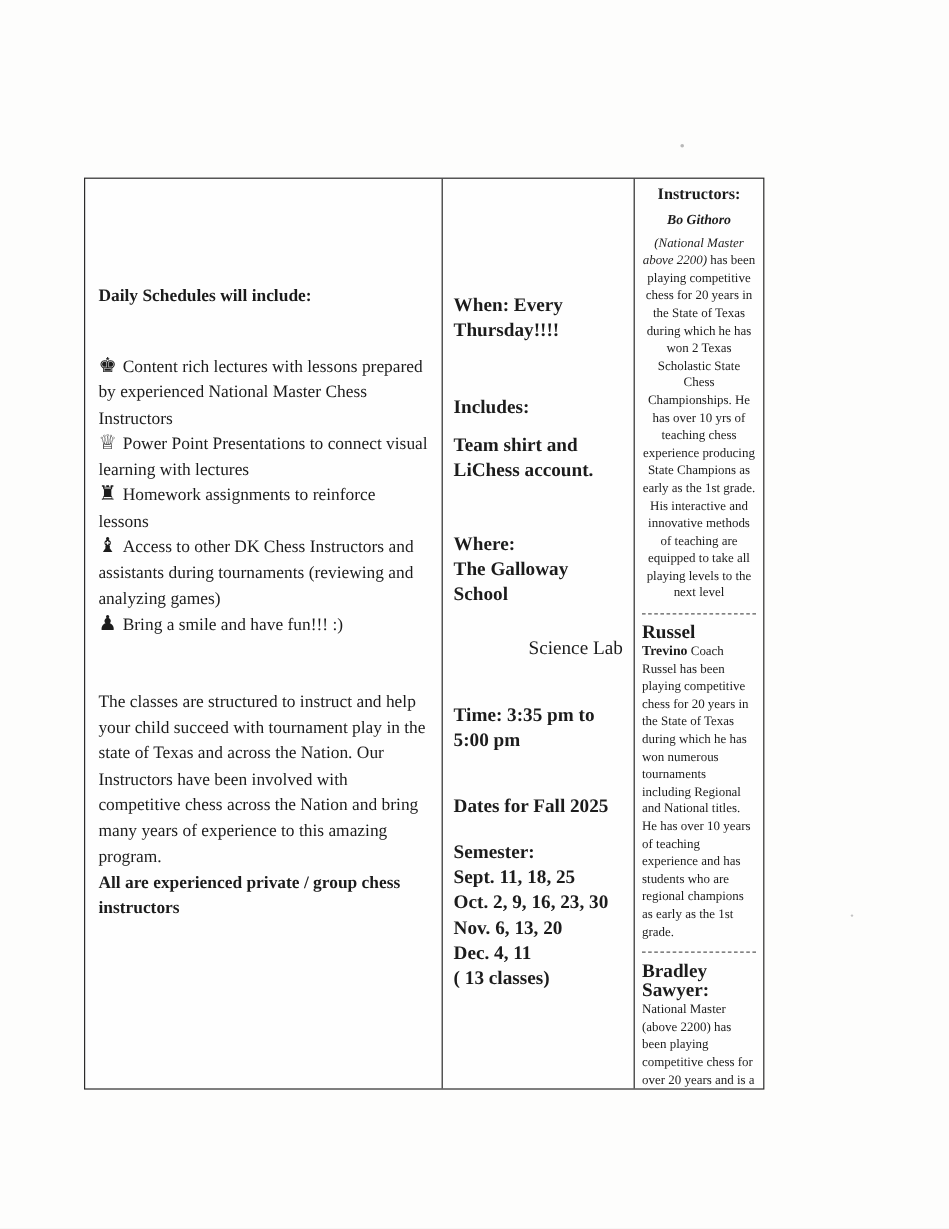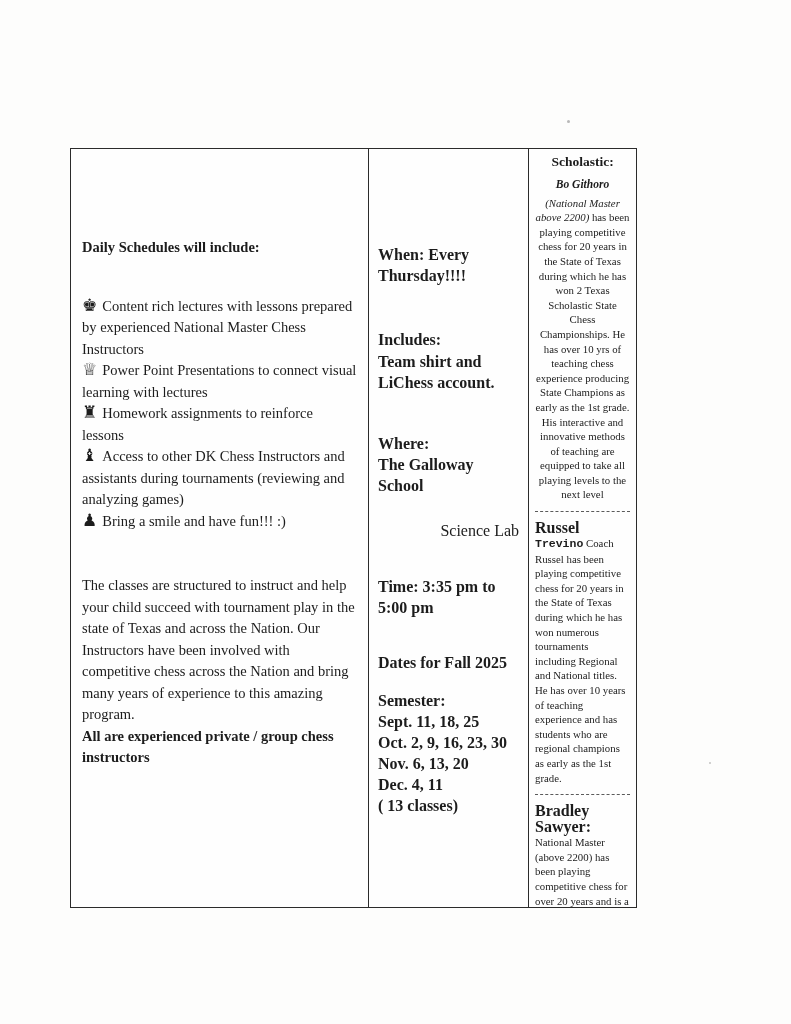--- a/index.html
+++ b/index.html
@@ -60,39 +60,39 @@
     margin-right:5px;
     line-height:1;
   }
   .classes-paragraph{margin-top:43px;}
   .bold-note{font-weight:bold;}
 
   
   .mid-block{margin:0;}
   .mb-when{margin-top:95px;}
   .mb-includes{margin-top:43px;}
-  .mb-team{margin-top:1px;}
+  .mb-team{margin-top:11px;}
   .mb-where{margin-top:40px;}
   .science-lab{text-align:right;font-weight:normal;margin-top:24px;}
   .mb-time{margin-top:35px;}
   .mb-dates{margin-top:34px;}
   .mb-semester{margin-top:17px;}
 
   
   .instructors-heading{
     text-align:center;font-weight:bold;font-size:13.5px;line-height:18px;margin-top:2px;
   }
   .bio-name-center{text-align:center;font-weight:bold;font-size:11.5px;margin-top:6px;font-style:italic;}
   .bio-text-center{text-align:center;}
   .bio-italic{font-style:italic;}
   .section-divider{
     border:none;border-top:1px dashed #5a5a5a;margin:9px 0 8px 0;
   }
   .bio-name-left{font-weight:bold;font-size:16px;line-height:16px;}
-  .bio-inline-name{font-weight:bold;font-size:11.5px;font-family:Liberation Mono, monospace;}
+  .bio-inline-name{font-weight:bold;font-size:11.5px;}
   .bio-text-left{text-align:left;}
   .mt4{margin-top:4px;}
 </style>
 </head>
 <body>
 
 <div class="page">
 
   <div class="speck s1"></div>
   <div class="speck s2"></div>
@@ -132,21 +132,21 @@
         <div>Semester:</div>
         <div>Sept. 11, 18, 25</div>
         <div>Oct. 2, 9, 16, 23, 30</div>
         <div>Nov. 6, 13, 20</div>
         <div>Dec. 4, 11</div>
         <div>( 13 classes)</div>
       </div>
     </div>
 
     <div class="col col-right">
-      <div class="instructors-heading">Scholastic:</div>
+      <div class="instructors-heading">Instructors:</div>
 
       <div>
         <div class="bio-name-center">Bo Githoro</div>
         <div class="bio-text-center mt4"><span class="bio-italic">(National Master above 2200)</span><span> has been playing competitive chess for 20 years in the State of Texas during which he has won 2 Texas Scholastic State Chess Championships.  He has over 10 yrs of teaching chess experience producing State Champions as early as the 1st grade.  His interactive and innovative methods of teaching are equipped to take all playing levels to the next level</span></div>
       </div>
 
       <hr class="section-divider">
 
       <div>
         <div class="bio-name-left">Russel</div>

